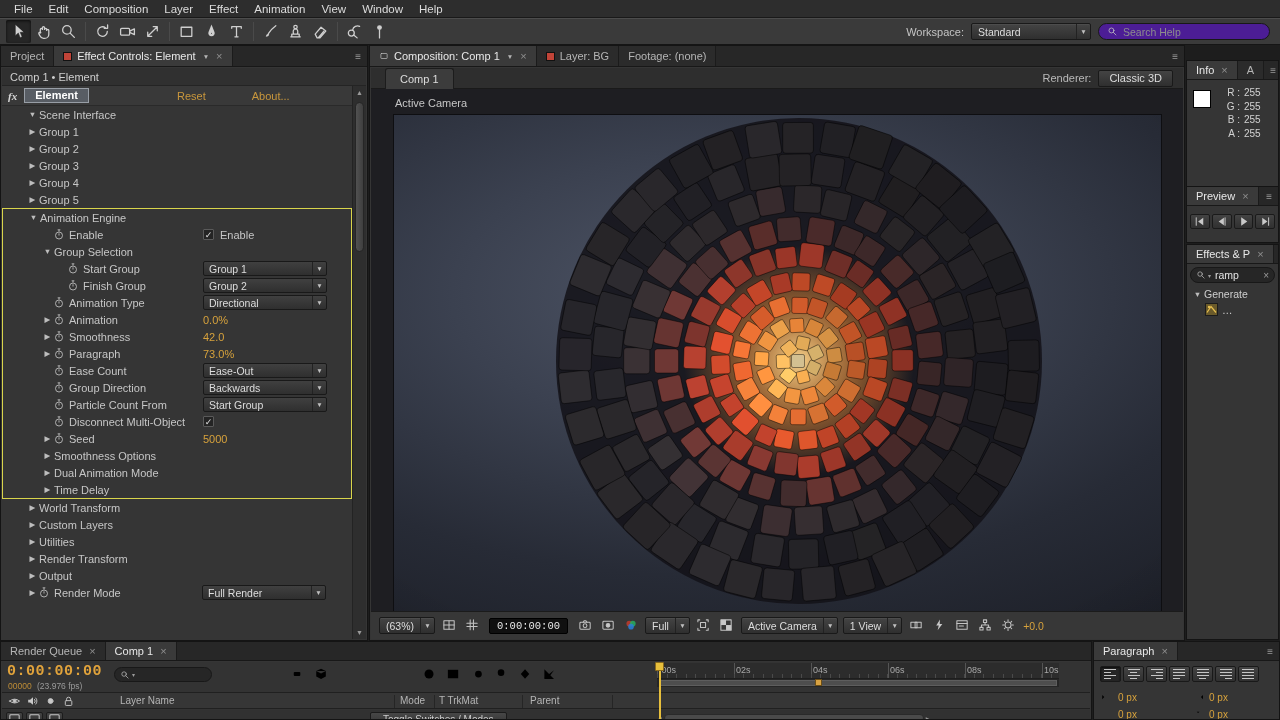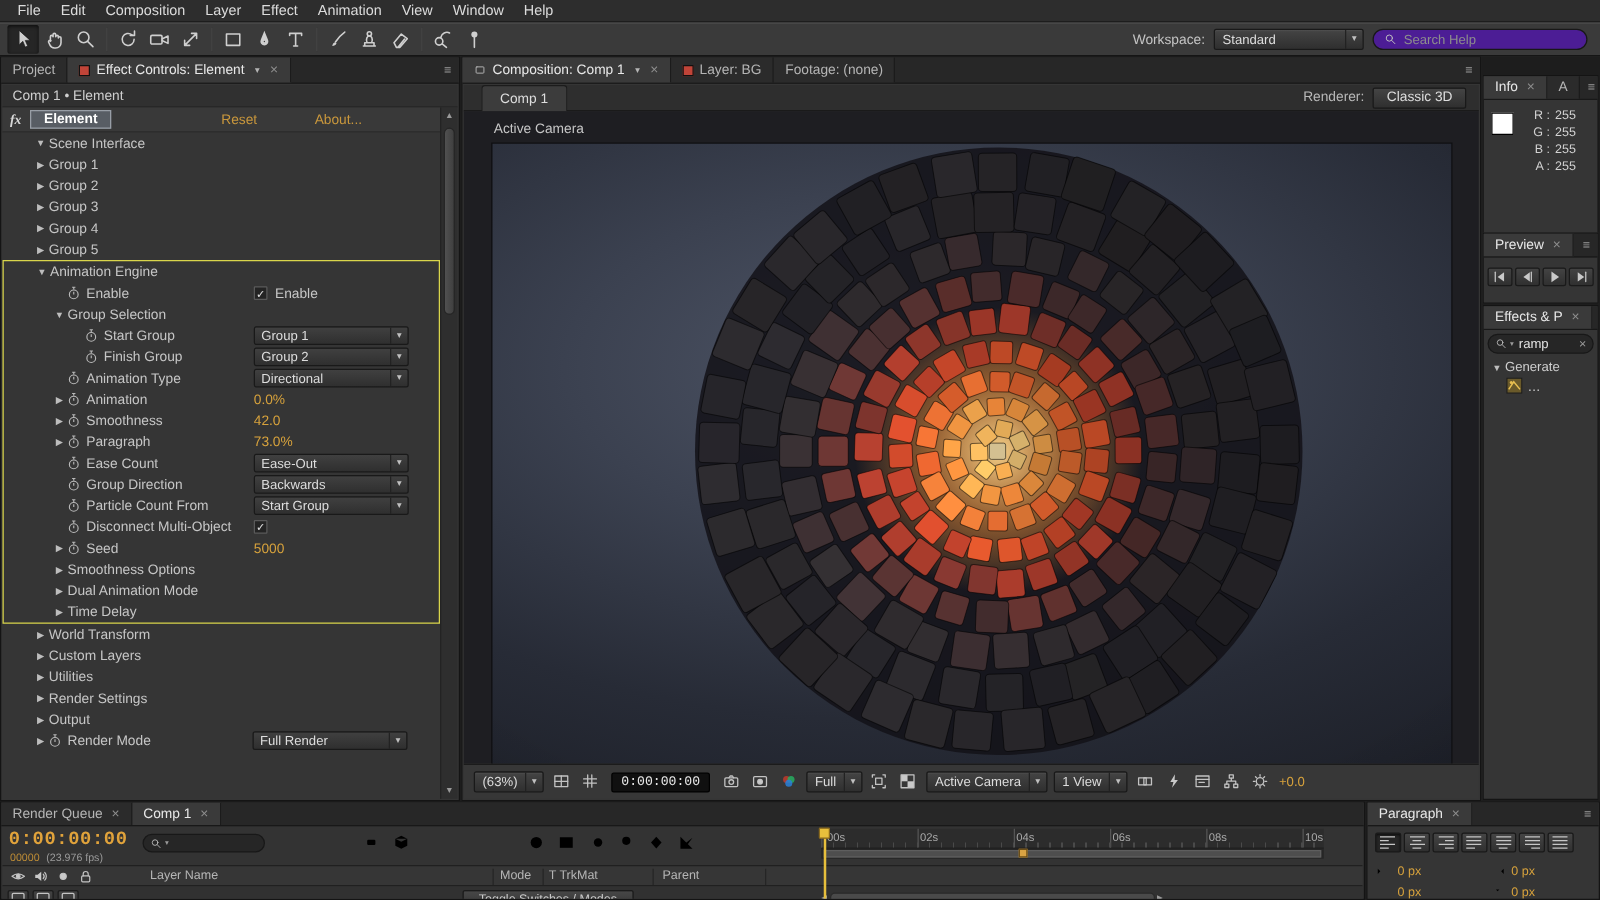--- a/index.html
+++ b/index.html
@@ -524,21 +524,21 @@
         <div class="ec-row" style="padding-left: 24px;">
           <span class="twirl">▶</span>
           <span class="lbl">Custom Layers</span>
         </div>
         <div class="ec-row" style="padding-left: 24px;">
           <span class="twirl">▶</span>
           <span class="lbl">Utilities</span>
         </div>
         <div class="ec-row" style="padding-left: 24px;">
           <span class="twirl">▶</span>
-          <span class="lbl">Render Settings</span>
+          <span class="lbl">Render Transform</span>
         </div>
         <div class="ec-row" style="padding-left: 24px;">
           <span class="twirl">▶</span>
           <span class="lbl">Output</span>
         </div>
         <div class="ec-row" style="padding-left: 24px;">
           <span class="twirl">▶</span>
           <span class="sw">
             <svg viewBox="0 0 12 14" width="10" height="13">
               <circle cx="6" cy="8.2" r="4.2"></circle>

